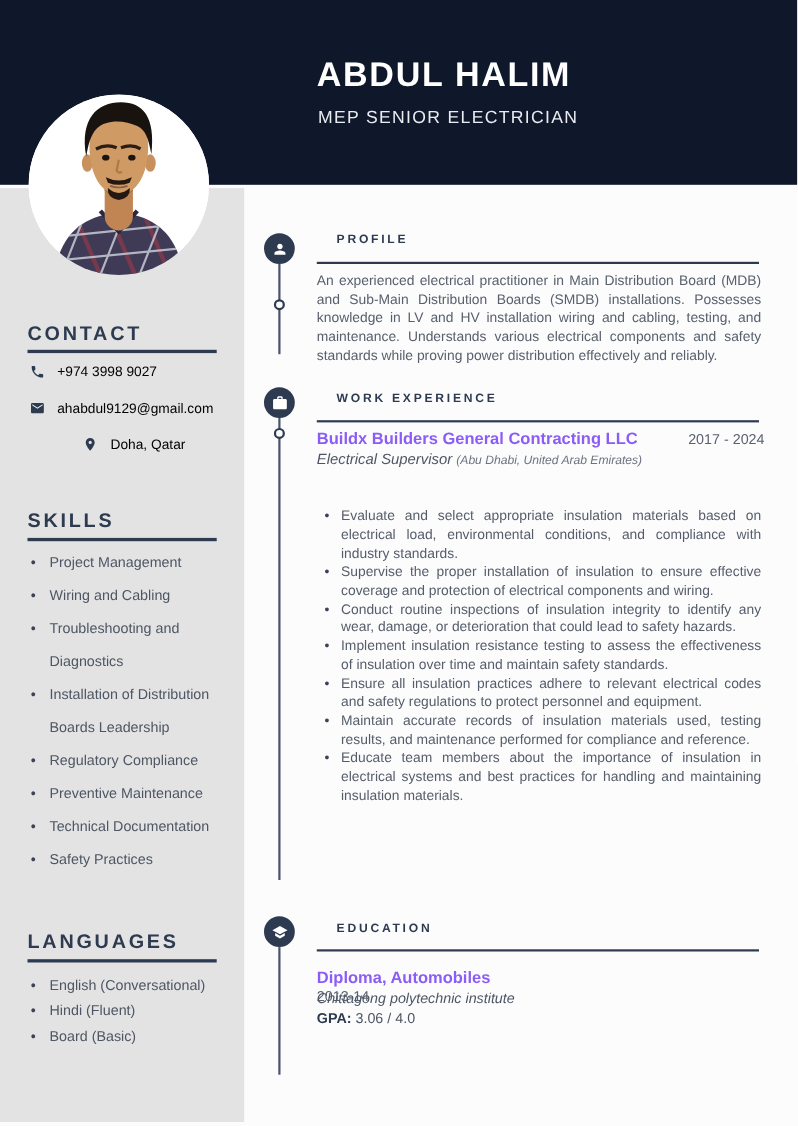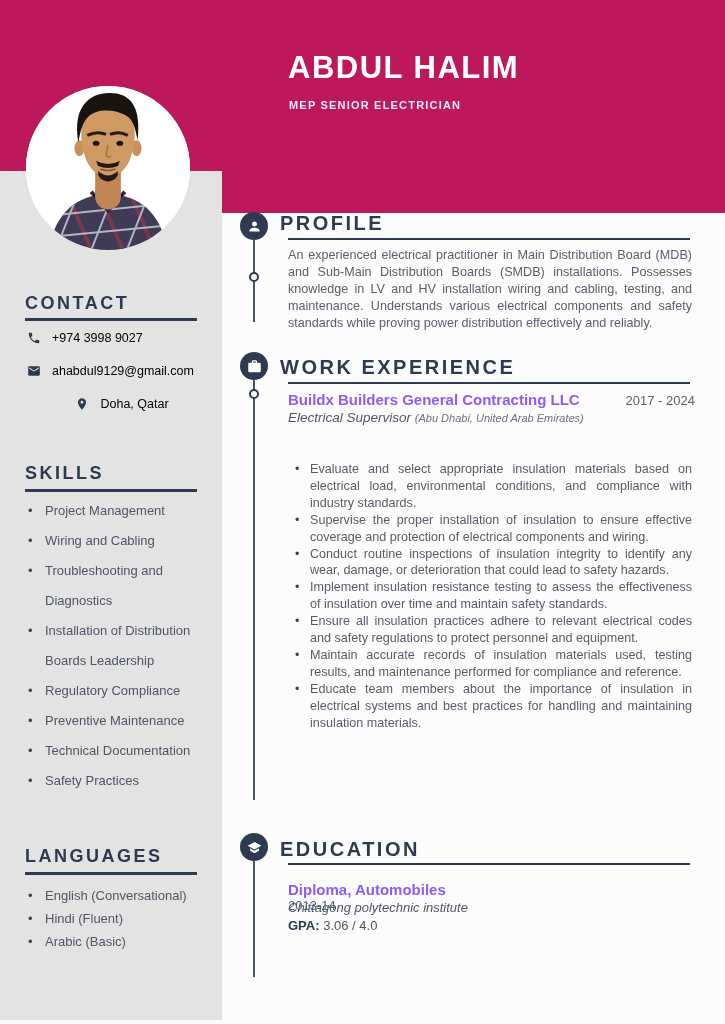--- a/index.html
+++ b/index.html
@@ -1,23 +1,23 @@
 <!DOCTYPE html>
 <html><head>
 <meta charset="utf-8">
 <style>
   * { margin:0; padding:0; box-sizing:border-box; }
   html,body { background:#ffffff; }
   body { font-family:"Liberation Sans", sans-serif; }
   .page { position:relative; width:725px; height:1024px; background:#fcfcfd; overflow:hidden; }
 
   
-  .header { position:absolute; top:0; left:0; width:725px; height:213px; background:#be185d; }
+  .header { position:absolute; top:0; left:0; width:725px; height:168px; background:#0f172a; }
   .name { position:absolute; left:288px; top:50px; font-size:31px; font-weight:bold; color:#ffffff; letter-spacing:1.5px; }
-  .job-title { position:absolute; left:289px; top:99px; font-size:11px; color:#e9ecf1; letter-spacing:1.2px; font-weight:700; }
+  .job-title { position:absolute; left:289px; top:99px; font-size:16px; color:#e9ecf1; letter-spacing:1.2px; font-weight:400; }
 
   
   .sidebar { position:absolute; top:171px; left:0; width:222px; height:849px; background:#e3e3e3; }
   .photo-wrap { position:absolute; top:86px; left:26px; width:164px; height:164px; border-radius:50%; background:#ffffff; overflow:hidden; z-index:3; }
   .photo-wrap svg { display:block; width:164px; height:164px; }
 
   .side-heading { position:absolute; left:25px; font-size:18px; font-weight:bold; letter-spacing:2.5px; color:#2d3a50; }
   .side-rule { position:absolute; left:25px; width:172px; height:3px; background:#2d3a50; }
 
   .contact-row { position:absolute; left:27px; width:190px; display:flex; align-items:center; gap:11px; }
@@ -30,21 +30,21 @@
   .skills-list li { line-height:30px; }
   .lang-list li { line-height:23px; }
 
   
   .section-icon { position:absolute; width:28px; height:28px; border-radius:50%; background:#2d3a50; display:flex; align-items:center; justify-content:center; z-index:2; }
   .section-icon svg { width:15px; height:15px; fill:#ffffff; }
   .tl-line { position:absolute; left:253px; width:2px; background:#49536a; }
   .tl-node { position:absolute; left:249px; width:10px; height:10px; border-radius:50%; background:#fcfcfd; border:2px solid #2d3a50; }
 
   
-  .main-heading { position:absolute; left:280px; font-size:20px; font-weight:bold; letter-spacing:2.5px; color:#2d3a50; }
+  .main-heading { position:absolute; left:306px; font-size:11px; font-weight:bold; letter-spacing:2.5px; color:#2d3a50; }
   .main-rule { position:absolute; left:288px; width:402px; height:2px; background:#2d3a50; }
 
   .profile-text { position:absolute; left:288px; top:247px; width:404px; font-size:12.6px; line-height:16.9px; color:#59606d; text-align:justify; }
 
   .entry-row { position:absolute; left:288px; width:407px; display:flex; justify-content:space-between; align-items:baseline; }
   .entry-title { font-size:15px; font-weight:bold; color:#8b5cf6; }
   .entry-date { font-size:13px; color:#5a6170; }
   .entry-sub { position:absolute; left:288px; font-size:13.5px; color:#4e5664;font-style:italic; }
   .entry-sub .sub-small { font-size:11px; color:#6b7380; }
 
@@ -138,21 +138,21 @@
     <li>Preventive Maintenance</li>
     <li>Technical Documentation</li>
     <li>Safety Practices</li>
   </ul>
 
   <div class="side-heading" style="top:846px;">LANGUAGES</div>
   <div class="side-rule" style="top:872px;"></div>
   <ul class="side-list lang-list" style="top:884px;">
     <li>English (Conversational)</li>
     <li>Hindi (Fluent)</li>
-    <li>Arabic (Basic)</li>
+    <li>Board (Basic)</li>
   </ul>
 
   <div class="section-icon" style="left:240px; top:212px;">
     <svg viewBox="0 0 24 24">
         <path d="M12 12c2.21 0 4-1.79 4-4s-1.79-4-4-4-4 1.79-4 4 1.79 4 4 4zm0 2c-2.67 0-8 1.34-8 4v2h16v-2c0-2.66-5.33-4-8-4z"></path>
       </svg>
   </div>
   <div class="tl-line" style="top:240px; height:82px;"></div>
   <div class="tl-node" style="top:272px;"></div>
   <div class="main-heading" style="top:212px;">PROFILE</div>

